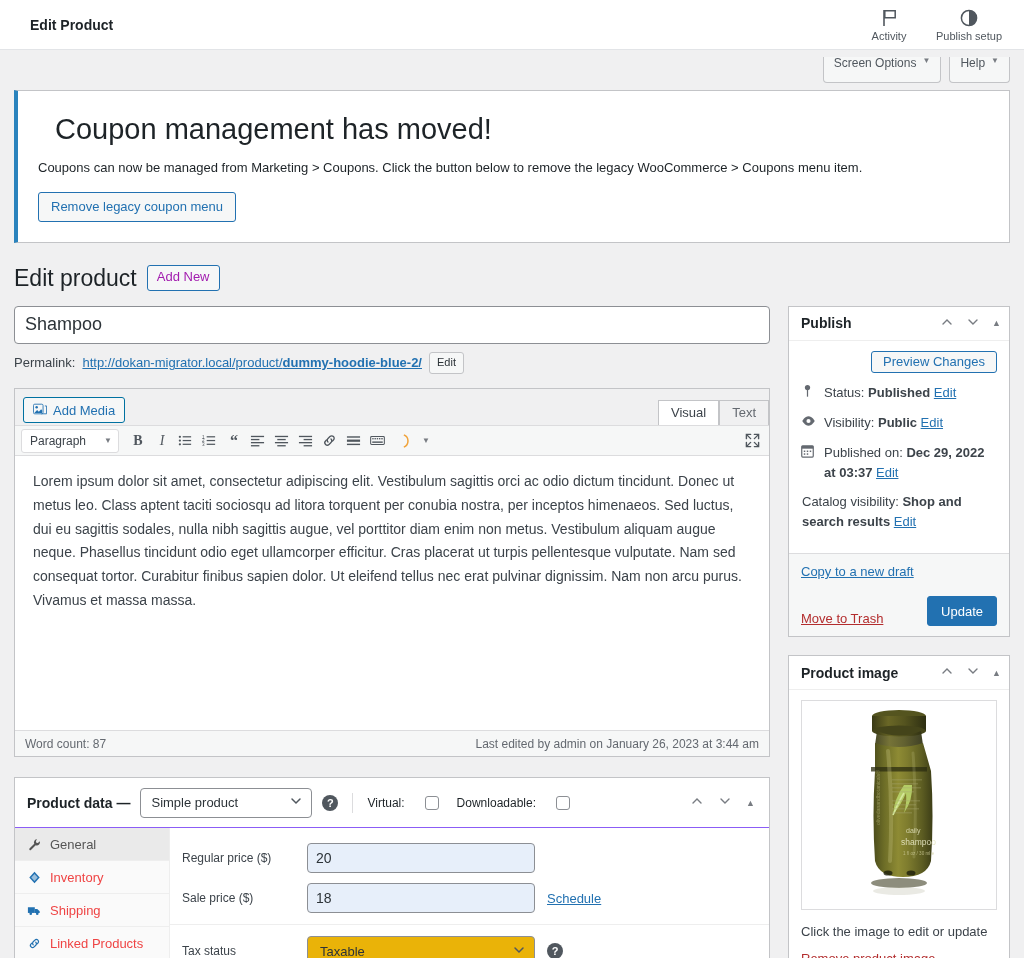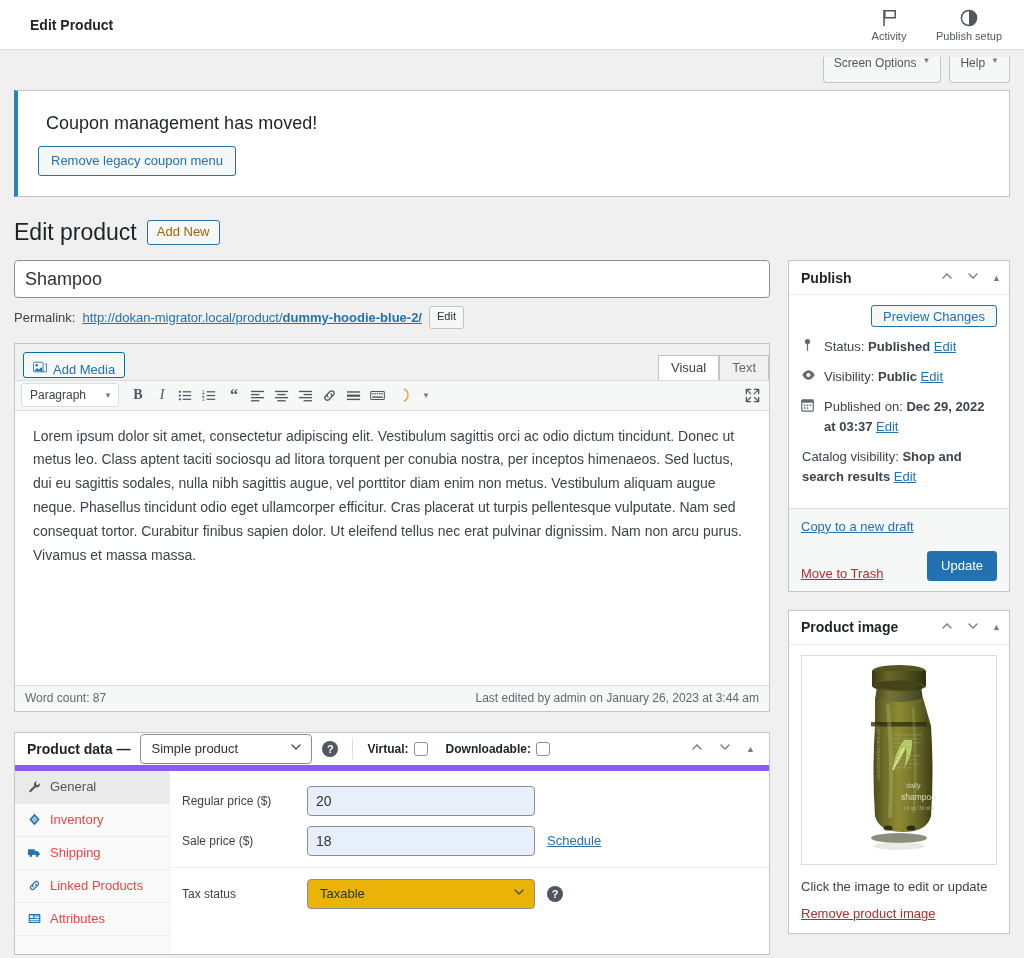--- a/index.html
+++ b/index.html
@@ -35,32 +35,32 @@
   .caret { font-size:8px; color:#787c82; }
 
   
   .wrap { padding:0 14px; }
 
   
   .notice {
     background:#fff; border:1px solid #c3c4c7; border-left:4px solid #2a83bd;
     padding:14px 18px 20px 20px; margin-bottom:22px;
   }
-  .notice h2 { margin:8px 0 12px 8px; font-size:18px; font-weight:400; color:#1d2327; }
+  .notice h2 { margin:8px 0 12px 17px; font-size:29px; font-weight:400; color:#1d2327; }
   .notice p { margin:0 0 14px 0; font-size:13px; color:#1d2327; line-height:1.5; }
   .btn-secondary {
     display:inline-block; background:#f6f7f7; border:1px solid #2271b1; color:#2271b1;
     border-radius:3px; padding:0 12px; height:30px; line-height:28px; font-size:13px;
   }
 
   
   .page-title-row { display:flex; align-items:center; gap:10px; margin:0 0 14px 0; }
   .page-title { font-size:23px; font-weight:400; color:#1d2327; }
   .add-new {
-    background:#f6f7f7; border:1px solid #2271b1; color:#a16207; border-radius:3px;
+    background:#f6f7f7; border:1px solid #2271b1; color:#a21caf; border-radius:3px;
     font-size:13px; padding:1px 9px 2px; line-height:1.6;
   }
 
   
   .cols { display:flex; gap:18px; align-items:flex-start; }
   .col-main { width:756px; flex:0 0 756px; }
   .col-side { width:222px; flex:0 0 222px; }
 
   
   .title-input {
@@ -75,21 +75,21 @@
   .pl-edit {
     background:#f6f7f7; border:1px solid #c3c4c7; color:#2c3338; border-radius:3px;
     font-size:11px; padding:1px 7px 2px; line-height:1.6;
   }
 
   
   .editor-wrap { border:1px solid #c3c4c7; background:#f0f0f1; }
   .editor-top { display:flex; align-items:flex-end; background:#f0f0f1; padding:8px 0 0 8px; position:relative; height:36px; }
   .add-media {
     background:#f6f7f7; border:1px solid #0071a1; color:#2271b1; border-radius:3px;
-    font-size:13px; height:26px; padding:0 9px; display:flex; align-items:flex-end; gap:6px;
+    font-size:13px; height:26px; padding:0 9px; display:flex; align-items:center; gap:6px;
     margin-bottom:2px;
   }
   .ed-tabs { margin-left:auto; display:flex; align-items:flex-end; height:100%; }
   .ed-tab {
     border:1px solid #c3c4c7; border-bottom:none; background:#f0f0f1; color:#646970;
     font-size:13px; padding:5px 12px 6px; line-height:1;
   }
   .ed-tab.active { background:#fff; color:#3c434a; }
   .ed-toolbar {
     background:#f6f7f7; border-top:1px solid #dcdcde; border-bottom:1px solid #dcdcde;
@@ -106,31 +106,31 @@
     background:#fff; padding:14px 18px; height:274px; overflow:hidden;
     font-size:14px; line-height:1.7; color:#3c434a;
   }
   .ed-footer {
     background:#f6f7f7; border-top:1px solid #dcdcde; height:26px; display:flex;
     align-items:center; justify-content:space-between; padding:0 10px; font-size:12px; color:#646970;
   }
 
   
   .postbox { background:#fff; border:1px solid #c3c4c7; margin-top:20px; }
-  .pd-head { display:flex; align-items:center; height:38px; padding:0 10px 0 12px; border-bottom:6px solid #8b5cf6; gap:10px; }
+  .pd-head { display:flex; align-items:center; height:50px; padding:0 10px 0 12px; border-bottom:1px solid #8b5cf6; gap:10px; }
   .pd-head .lbl { font-size:14px; font-weight:bold; color:#1d2327; }
   .type-select {
     border:1px solid #8c8f94; border-radius:4px; background:#fff; height:30px; width:172px;
     display:flex; align-items:center; justify-content:space-between; padding:0 8px 0 10px;
     font-size:13px; color:#2c3338;
   }
   .help-tip { width:16px; height:16px; border-radius:50%; background:#50575e; color:#fff;
     font-size:11px; font-weight:bold; display:flex; align-items:center; justify-content:center; }
   .vbar { width:1px; height:20px; background:#dcdcde; margin:0 4px; }
-  .cb-label { font-size:12px; font-weight:bold; color:#1d2327; display:flex; align-items:center; gap:5px; }
+  .cb-label { font-size:12px; font-weight:normal; color:#1d2327; display:flex; align-items:center; gap:20px; }
   .cbox { width:14px; height:14px; border:1px solid #8c8f94; border-radius:3px; background:#fff; }
   .panel-toggles { margin-left:auto; display:flex; align-items:center; gap:14px; color:#787c82; padding-right:4px; }
   .chev { width:14px; height:14px; }
 
   .pd-body { display:flex; min-height:175px; }
   .pd-tabs { width:155px; flex:0 0 155px; background:#fafafa; border-right:1px solid #eee; }
   .pd-tab {
     display:flex; align-items:center; gap:9px; padding:9px 12px; font-size:13px;
     color:#ef4444; border-bottom:1px solid #eee; height:33px;
   }
@@ -223,20 +223,21 @@
   <div class="meta-btn">
     <span>Help</span>
     <span class="caret">▼</span>
   </div>
 </div>
 
 <div class="wrap">
 
   <div class="notice">
     <h2>Coupon management has moved!</h2>
+    <p>Coupons can now be managed from Marketing &gt; Coupons. Click the button below to remove the legacy WooCommerce &gt; Coupons menu item.</p>
     <a class="btn-secondary">Remove legacy coupon menu</a>
   </div>
 
   <div class="page-title-row">
     <span class="page-title">Edit product</span>
     <a class="add-new">Add New</a>
   </div>
 
   <div class="cols">
 

